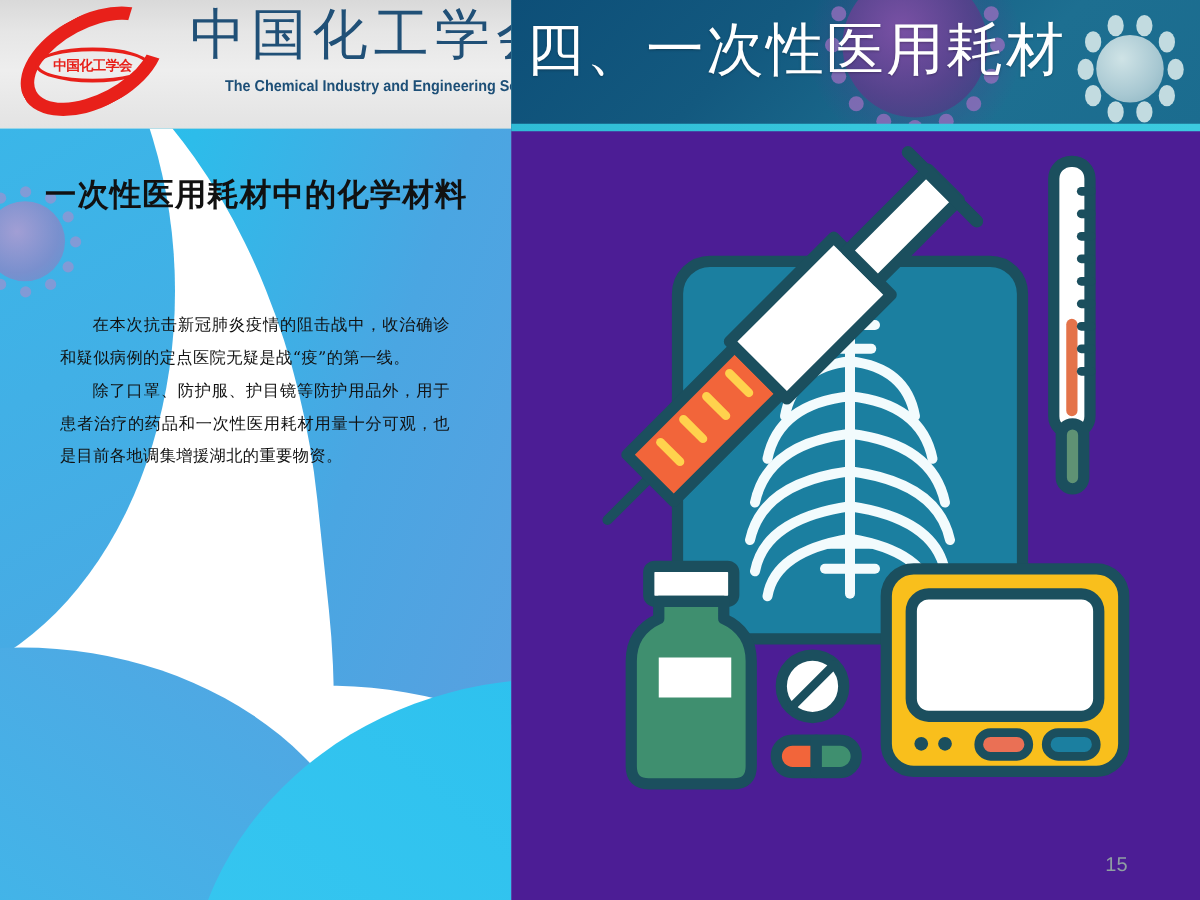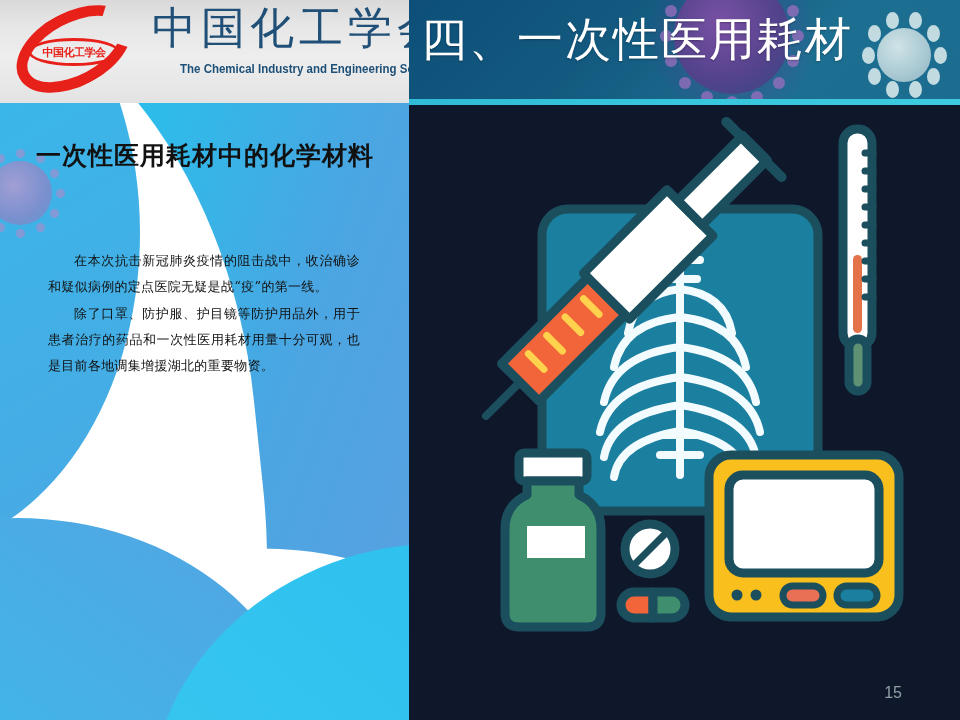--- a/index.html
+++ b/index.html
@@ -143,21 +143,21 @@
     font-family:"DejaVu Serif", serif;
     font-size:13px;color:#111111;line-height:2.02;
     text-align:justify;text-align-last:left;
     letter-spacing:0.3px;
   }
   .panel-body p{margin:0;text-indent:2em;}
 
   
   .right-panel{
     position:absolute;left:409px;top:103px;width:551px;height:617px;
-    background:#0f172a;overflow:hidden;
+    background:#4c1d95;overflow:hidden;
   }
   .art{position:absolute;left:0;top:0;width:551px;height:617px;}
   .page-num{
     position:absolute;right:58px;bottom:18px;
     font-family:"Liberation Sans", sans-serif;
     font-size:16px;color:#8f9fa3;
   }
 </style>
 </head>
 <body>

